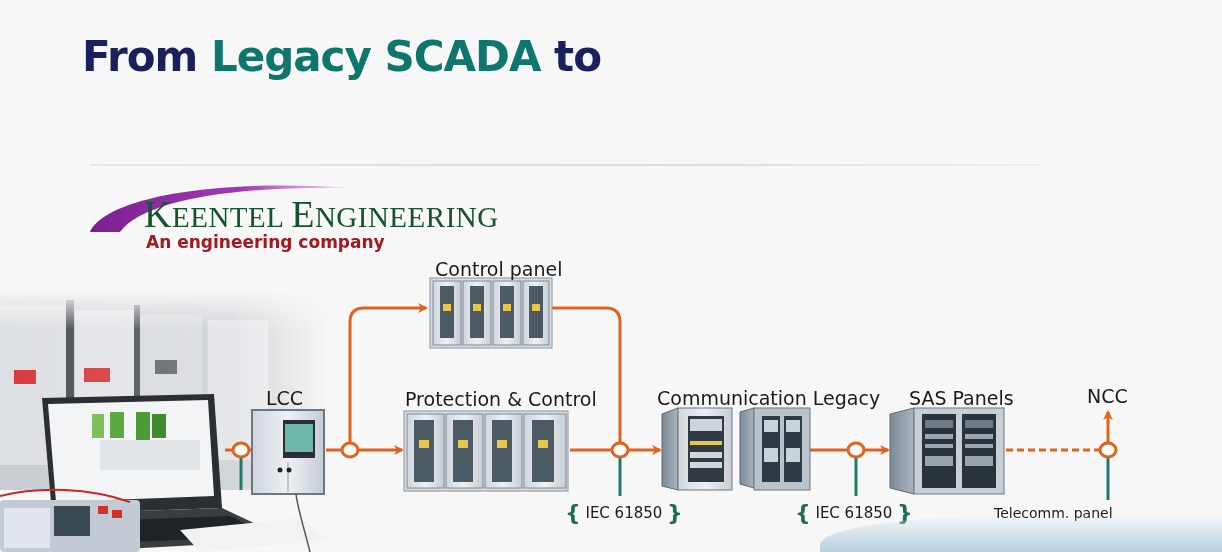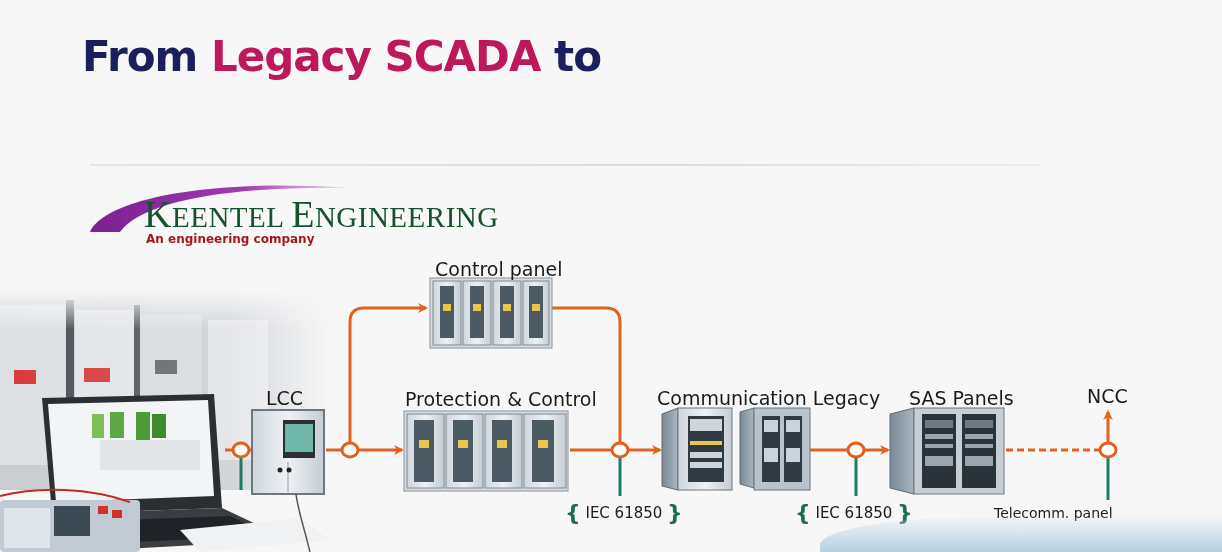--- a/index.html
+++ b/index.html
@@ -1,25 +1,25 @@
 <!DOCTYPE html>
 <html><head>
 <meta charset="utf-8">
 <style>
   html,body{margin:0;padding:0;}
   body{width:1222px;height:552px;overflow:hidden;background:#f7f7f8;font-family:"Liberation Sans","DejaVu Sans",sans-serif;position:relative;}
   .canvas{position:absolute;left:0;top:0;width:1222px;height:552px;}
   .title{position:absolute;left:82px;top:26px;font-family:"DejaVu Sans",sans-serif;font-weight:bold;font-size:42px;line-height:62px;color:#1b1f5c;letter-spacing:-1px;}
-  .title .accent{color:#be185d;}
+  .title .accent{color:#0f766e;}
   .hr{position:absolute;left:90px;top:164px;width:950px;height:2px;background:linear-gradient(90deg,#e6e6ea,#dcdce2 60%,#eeeef0);}
   .logo{position:absolute;left:84px;top:170px;width:560px;height:90px;}
   .logo-swoosh{position:absolute;left:0;top:0;}
   .logo-name{position:absolute;left:60px;top:22px;font-family:"Liberation Serif",serif;color:#14532d;font-size:38px;letter-spacing:0.5px;white-space:nowrap;}
   .logo-name .sc{font-size:29px;}
-  .logo-tag{position:absolute;left:62px;top:62px;font-family:"DejaVu Sans",sans-serif;font-weight:bold;color:#a3191f;font-size:12px;white-space:nowrap;}
+  .logo-tag{position:absolute;left:62px;top:62px;font-family:"DejaVu Sans",sans-serif;font-weight:bold;color:#a3191f;font-size:17px;white-space:nowrap;}
   .lbl{position:absolute;font-family:"DejaVu Sans",sans-serif;font-size:19px;color:#1a1a1a;white-space:nowrap;}
   .iec{position:absolute;font-family:"DejaVu Sans",sans-serif;font-size:15px;color:#1a1a1a;white-space:nowrap;}
   .iec .br{color:#1f6b5a;font-size:22px;font-weight:bold;vertical-align:-2px;}
   .photo{position:absolute;left:0;top:290px;width:330px;height:262px;}
   .water{position:absolute;left:820px;top:515px;width:402px;height:37px;background:linear-gradient(180deg,rgba(210,226,236,0) 0%,#cfe0ea 60%,#b9d0de 100%);border-top-left-radius:200px 30px;}
 </style>
 </head>
 <body>
 
 <div class="canvas">

